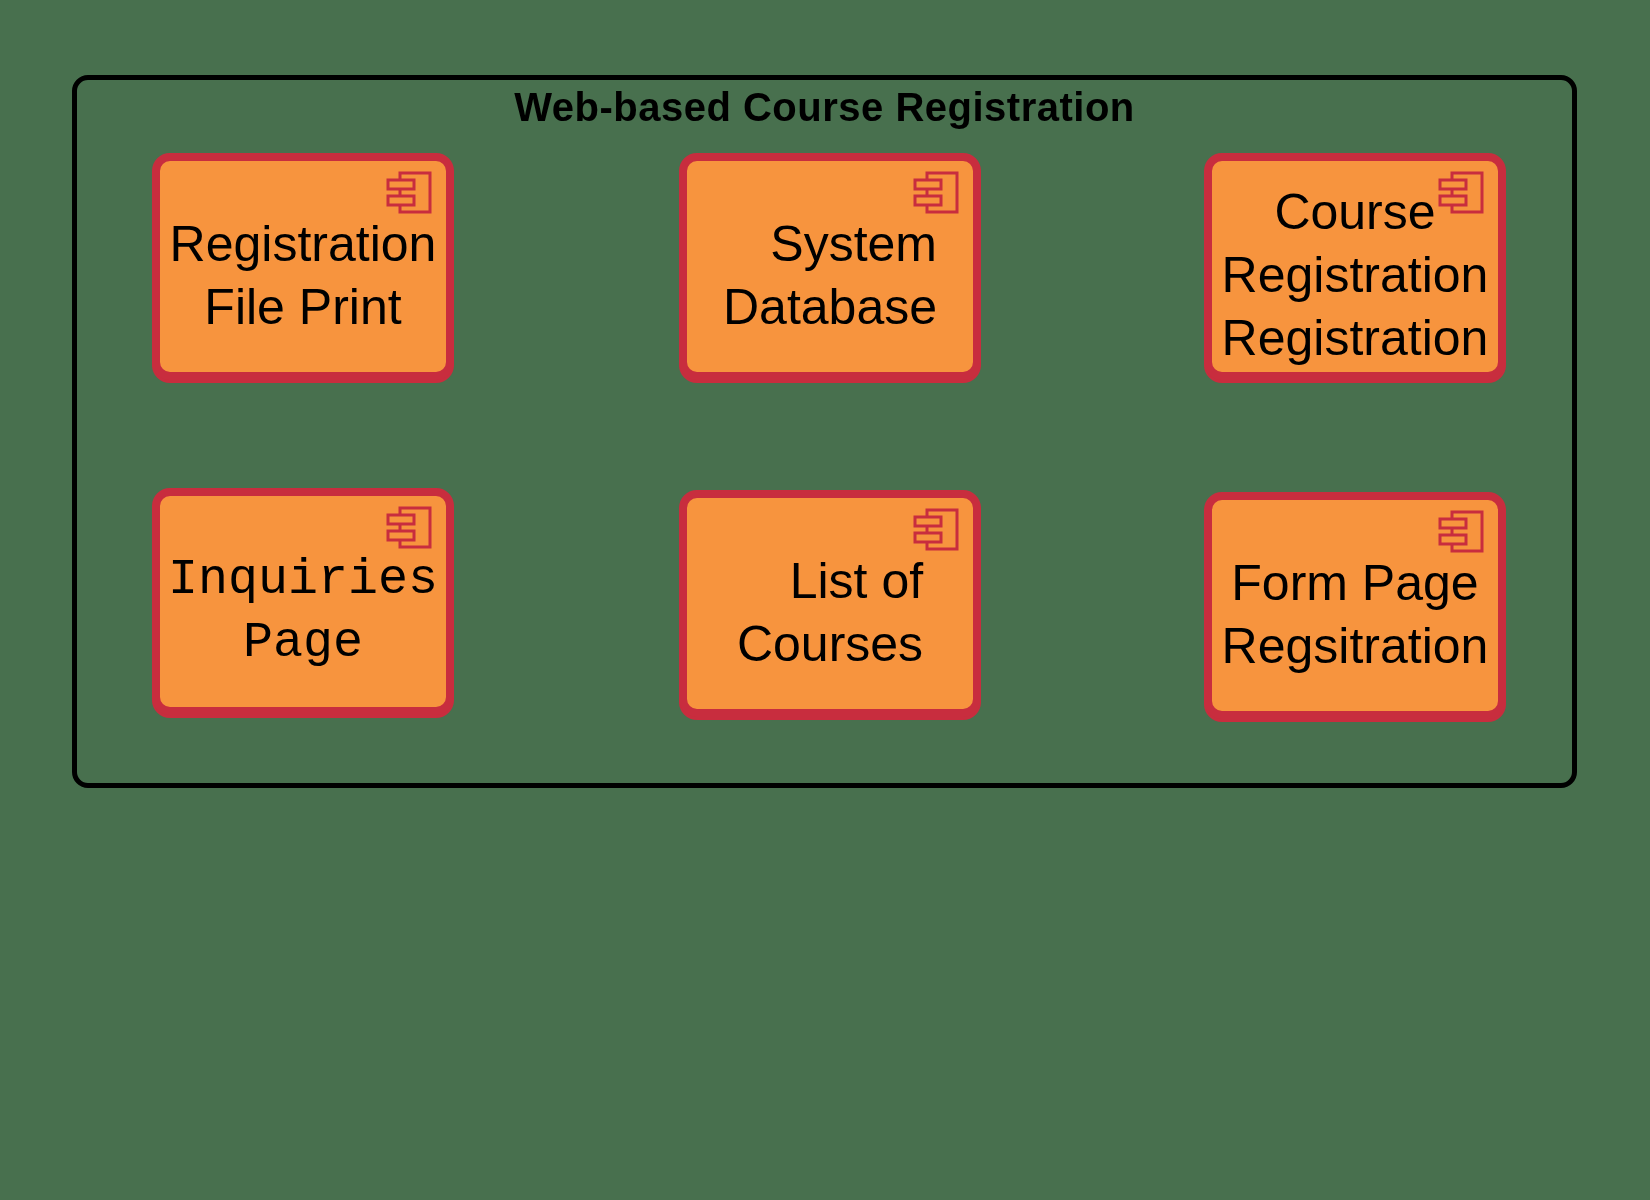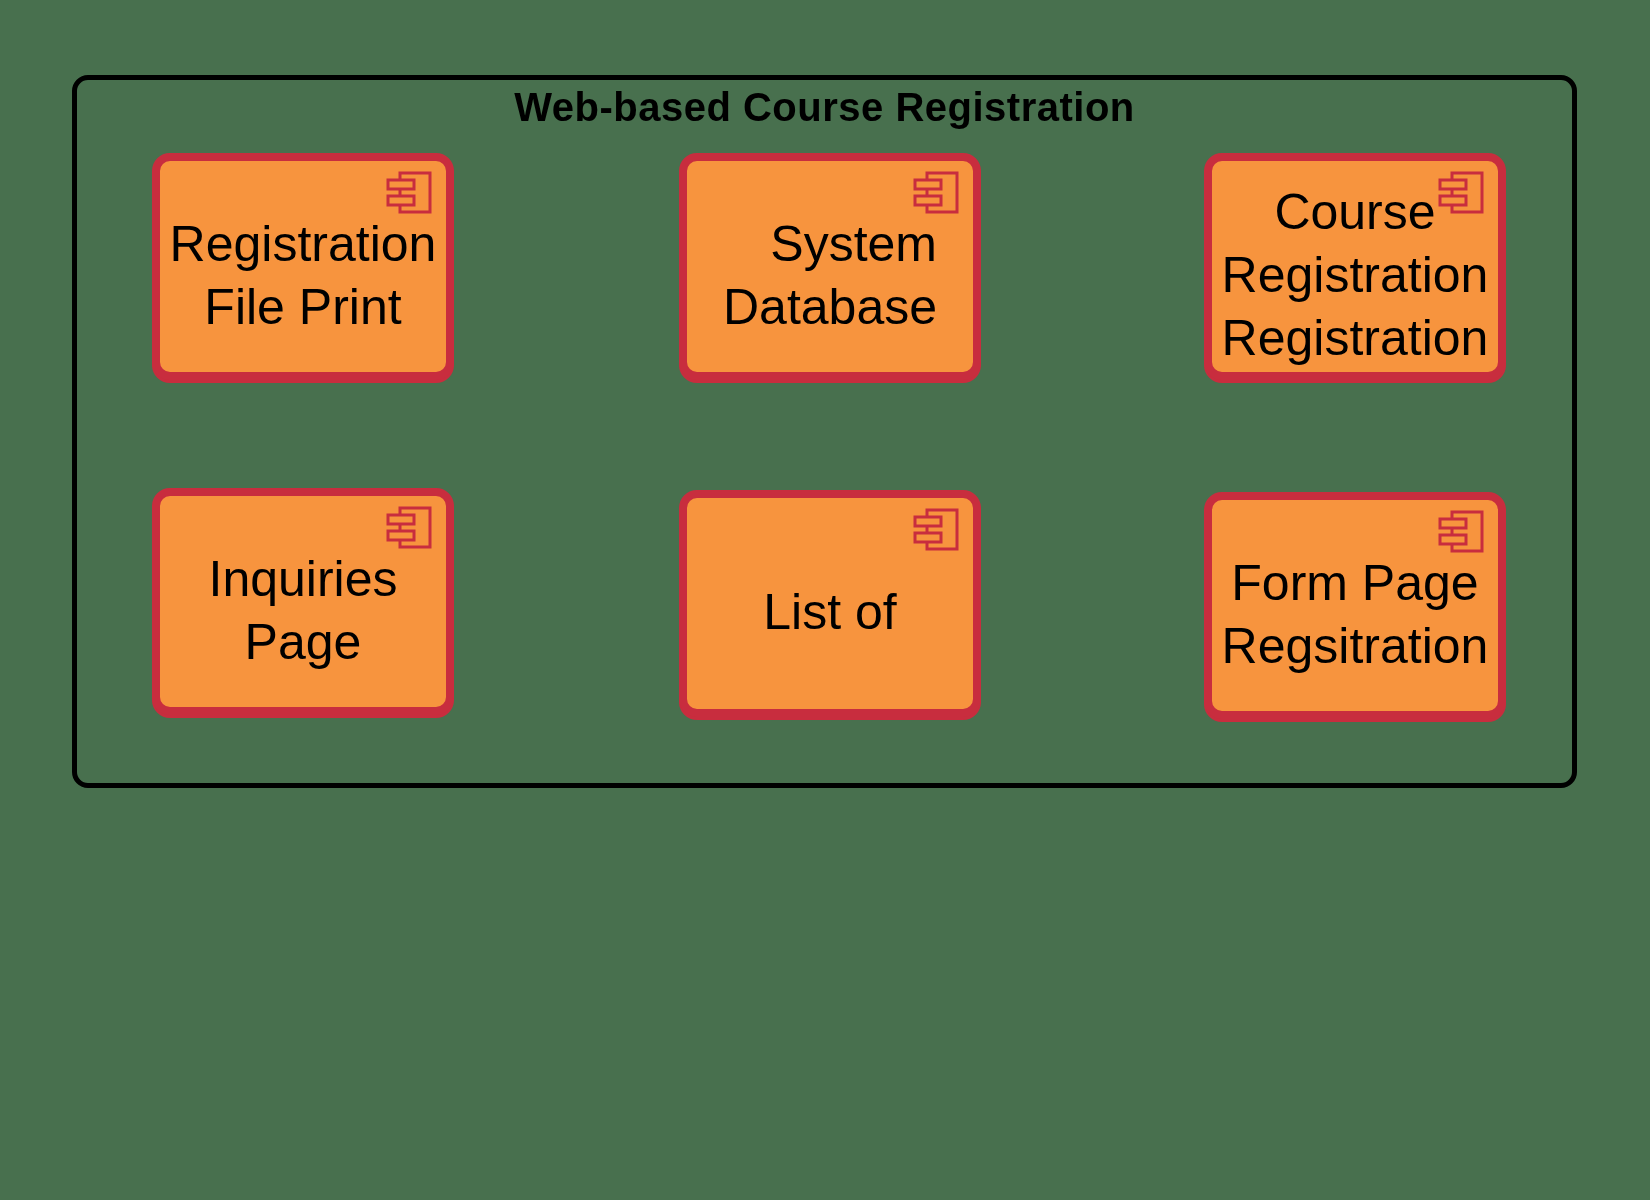--- a/index.html
+++ b/index.html
@@ -73,21 +73,21 @@
     position: absolute;
     top: 10px;
     right: 13px;
     width: 47px;
     height: 43px;
   }
   
   .pos-b1 { left: 147px;  top: 148px; }
   .pos-b2 { left: 674px;  top: 148px; }
   .pos-b3 { left: 1199px; top: 148px; }
-  .pos-b4 { left: 147px;  top: 483px; }
+  .pos-b4 { left: 147px;  top: 483px; font-family: Liberation Mono, monospace; }
   .pos-b5 { left: 674px;  top: 485px; }
   .pos-b6 { left: 1199px; top: 487px; }
   .pos-b7 { left: 673px;  top: 898px; }
 </style>
 </head>
 <body>
 
 <div class="canvas">
 
   <div class="boundary">
@@ -152,20 +152,21 @@
 
     <div class="node pos-b5 flush-left" style="left:602px; top:410px;">
       <svg class="cmp-icon" viewBox="0 0 47 43">
         <rect x="14" y="2" width="30" height="39" fill="none" stroke="var(--node-border)" stroke-width="3"></rect>
         <rect x="2" y="9" width="26" height="9" fill="var(--node-fill)" stroke="var(--node-border)" stroke-width="3"></rect>
         <rect x="2" y="25" width="26" height="9" fill="var(--node-fill)" stroke="var(--node-border)" stroke-width="3"></rect>
       </svg>
       <div class="label">
         <div class="lines">
           <div>List of</div>
+          <div>Courses</div>
         </div>
       </div>
     </div>
 
     <div class="node pos-b6" style="left:1127px; top:412px;">
       <svg class="cmp-icon" viewBox="0 0 47 43">
         <rect x="14" y="2" width="30" height="39" fill="none" stroke="var(--node-border)" stroke-width="3"></rect>
         <rect x="2" y="9" width="26" height="9" fill="var(--node-fill)" stroke="var(--node-border)" stroke-width="3"></rect>
         <rect x="2" y="25" width="26" height="9" fill="var(--node-fill)" stroke="var(--node-border)" stroke-width="3"></rect>
       </svg>

